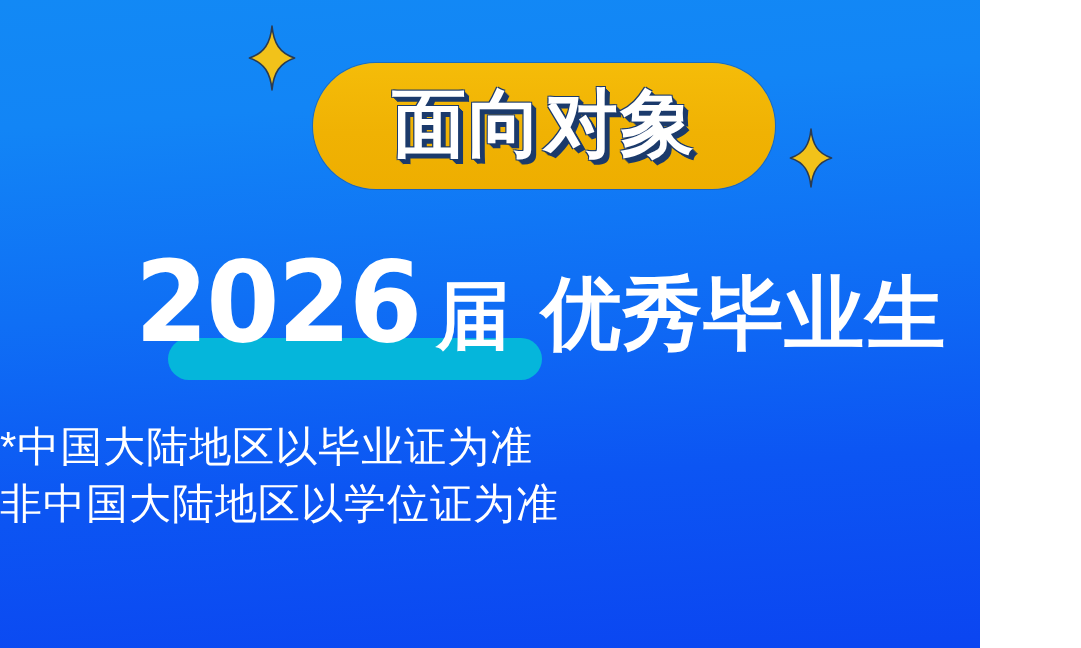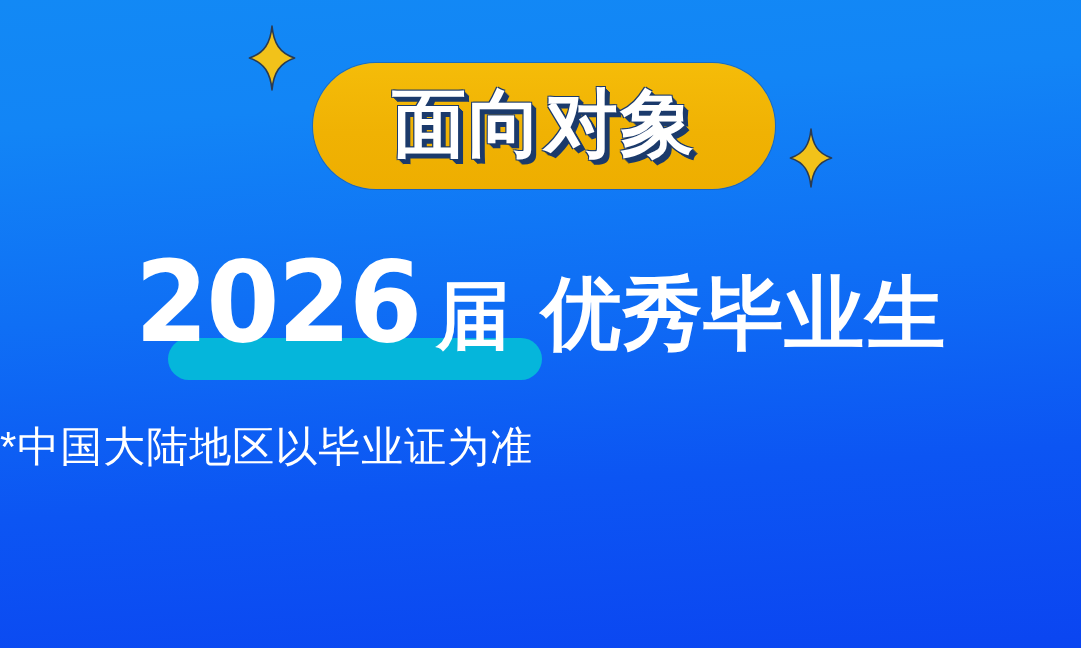--- a/index.html
+++ b/index.html
@@ -8,21 +8,21 @@
   }
   body {
     width: 1081px;
     height: 648px;
     font-family: "Liberation Sans", "DejaVu Sans", sans-serif;
     overflow: hidden;
   }
 
   .poster {
     position: relative;
-    width: 1081px;
+    width: 980px;
     height: 648px;
     background: linear-gradient(176deg, #1289F5 0%, #1285F6 18%, #0F6FF5 45%, #0C55F3 72%, #0B45F1 100%);
     overflow: hidden;
   }
 
   
   .sparkle {
     position: absolute;
     display: block;
   }
@@ -166,15 +166,16 @@
     <div class="cyan-bar"></div>
     <div class="headline-row">
       <span class="hl-year">2026</span>
       <span class="hl-jie">届</span>
       <span class="hl-rest">优秀毕业生</span>
     </div>
   </div>
 
   <div class="footnote">
     <div class="footnote-line">*中国大陆地区以毕业证为准</div>
+    <div class="footnote-line">非中国大陆地区以学位证为准</div>
   </div>
 
 </div>
 
 </body></html>

